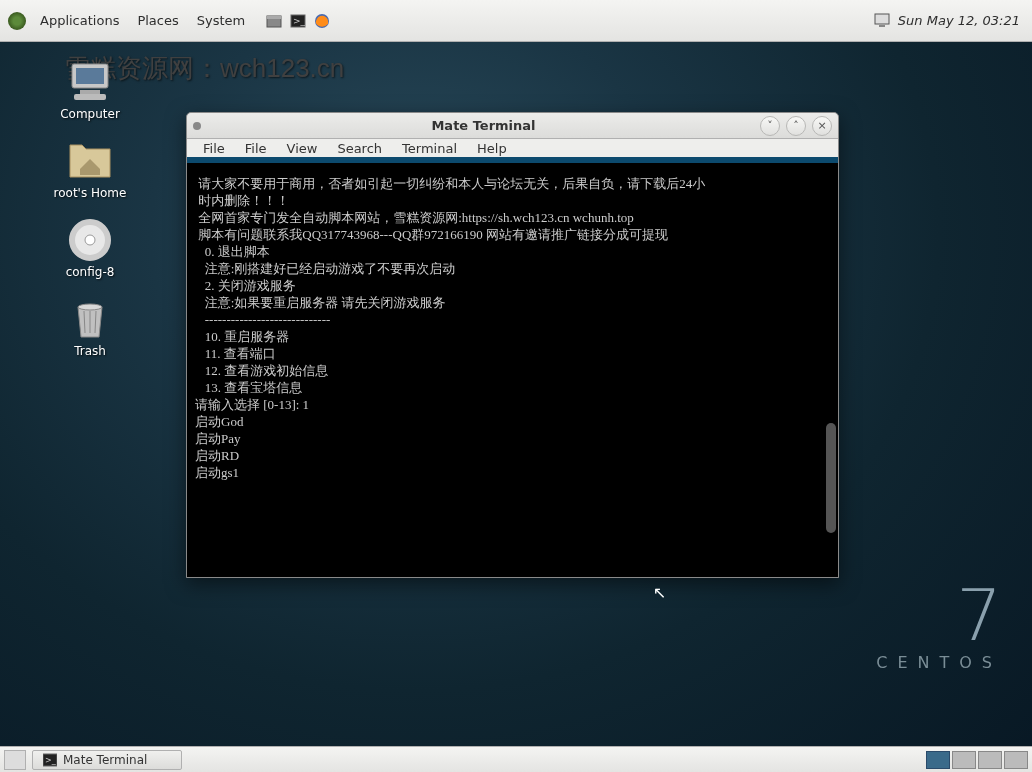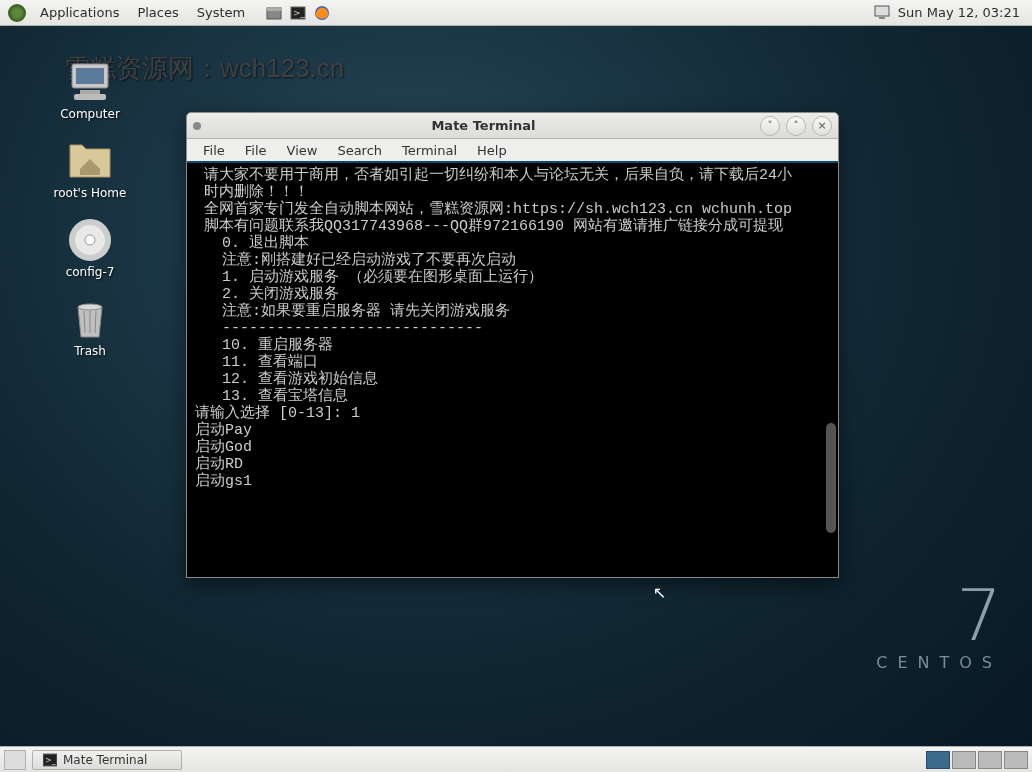--- a/index.html
+++ b/index.html
@@ -7,38 +7,38 @@
   width: 1032px; height: 772px;
   font-family: "DejaVu Sans", "Liberation Sans", sans-serif;
   font-size: 13px;
   overflow: hidden;
   position: relative;
   background: radial-gradient(ellipse at 40% 30%, #2a4b5c 0%, #1a3544 30%, #0f2530 60%, #081824 100%);
 }
 
 
 .top-panel {
-  position: absolute; top: 0; left: 0; right: 0; height: 26px;
+  position: absolute; top: 0; left: 0; right: 0; height: 42px;
   background: linear-gradient(#f4f4f2, #e4e4e2);
   border-bottom: 1px solid #b0b0b0;
   display: flex; align-items: center;
   padding: 0 4px;
   color: #2e2e2e;
 }
 .panel-left { display: flex; align-items: center; gap: 2px; }
 .panel-logo {
   width: 18px; height: 18px; border-radius: 50%;
   background: radial-gradient(circle at 50% 50%, #5c8a3a 30%, #3a5a1f 70%);
   margin: 0 4px;
 }
 .panel-menu-item { padding: 3px 8px; cursor: pointer; }
 .panel-icons { display: flex; align-items: center; gap: 6px; margin-left: 10px; }
 .panel-icon { width: 18px; height: 18px; display: flex; align-items: center; justify-content: center; }
 .panel-right { margin-left: auto; display: flex; align-items: center; gap: 6px; padding-right: 8px; }
-.clock-text { font-size: 13px; }
+.clock-text { font-size: 13px; font-style: italic; }
 
 
 .watermark {
   position: absolute; top: 34px; left: 64px;
   color: #404040; font-weight: normal; font-size: 26px;
   font-family: "Microsoft YaHei", sans-serif;
   text-shadow: 1px 1px 2px rgba(0,0,0,0.6);
   margin-top: 17px;
 }
 
@@ -82,30 +82,30 @@
 .win-btns { display: flex; gap: 6px; }
 .win-btn {
   width: 20px; height: 20px; border-radius: 50%;
   background: linear-gradient(#f8f8f6, #e0e0de);
   border: 1px solid #b8b8b6;
   display: flex; align-items: center; justify-content: center;
   font-size: 11px; color: #555; cursor: pointer;
 }
 .menubar {
   height: 24px; display: flex; align-items: center;
-  background: #eeeeec; border-bottom: 2px solid #0c4a6e;
+  background: #eeeeec; border-bottom: 6px solid #0c4a6e;
   padding: 0 6px;
 }
 .menubar-item { padding: 2px 10px; color: #333; cursor: pointer; }
 
 .terminal-body {
   flex: 1; background: #000; position: relative; overflow: hidden;
-  font-family: Liberation Mono, monospace;
-  font-size: 15px; line-height: 17px;
-  padding: 4px 8px;
+  font-family: Liberation Serif, serif;
+  font-size: 13px; line-height: 17px;
+  padding: 12px 8px;
 }
 .terminal-body .line { white-space: pre; color: #cccccc; }
 .green { color: #4cff4c; }
 .white { color: #dddddd; }
 .term-scrollbar {
   position: absolute; right: 2px; top: 260px; width: 10px; height: 110px;
   background: #555; border-radius: 5px;
 }
 
 .cursor { position: absolute; top: 583px; left: 653px; font-size: 16px; color: #fff; }
@@ -208,21 +208,21 @@
     <div class="label">root's Home</div>
   </div>
   <div class="desktop-icon">
     <div class="icon-shape">
         <svg width="48" height="44">
           <circle cx="24" cy="22" r="20" fill="#e8e8e8" stroke="#999"></circle>
           <circle cx="24" cy="22" r="18" fill="none" stroke="#ccc" stroke-width="6"></circle>
           <circle cx="24" cy="22" r="5" fill="#fff" stroke="#999"></circle>
         </svg>
       </div>
-    <div class="label">config-7</div>
+    <div class="label">config-8</div>
   </div>
   <div class="desktop-icon">
     <div class="icon-shape">
         <svg width="48" height="44">
           <path d="M12 10 L36 10 L33 40 L15 40 Z" fill="#c0c0c0" stroke="#888"></path>
           <line x1="18" y1="14" x2="19" y2="36" stroke="#888"></line>
           <line x1="24" y1="14" x2="24" y2="36" stroke="#888"></line>
           <line x1="30" y1="14" x2="29" y2="36" stroke="#888"></line>
           <ellipse cx="24" cy="10" rx="12" ry="3" fill="#d8d8d8" stroke="#888"></ellipse>
         </svg>
@@ -251,32 +251,31 @@
   </div>
   <div class="terminal-body" id="term-body">
     <div class="term-scrollbar"></div>
   <div class="line green"> 请大家不要用于商用，否者如引起一切纠纷和本人与论坛无关，后果自负，请下载后24小</div>
       <div class="line green"> 时内删除！！！</div>
       <div class="line green"> 全网首家专门发全自动脚本网站，雪糕资源网:https://sh.wch123.cn wchunh.top</div>
       <div class="line green"> 脚本有问题联系我QQ317743968---QQ群972166190 网站有邀请推广链接分成可提现</div>
       <div class="line white"></div>
       <div class="line white">   0. 退出脚本</div>
       <div class="line green">   注意:刚搭建好已经启动游戏了不要再次启动</div>
-      <div class="line white">   1. 启动游戏服务 （必须要在图形桌面上运行）</div>
       <div class="line white">   2. 关闭游戏服务</div>
       <div class="line green">   注意:如果要重启服务器 请先关闭游戏服务</div>
       <div class="line white">   -----------------------------</div>
       <div class="line white">   10. 重启服务器</div>
       <div class="line white">   11. 查看端口</div>
       <div class="line white">   12. 查看游戏初始信息</div>
       <div class="line white">   13. 查看宝塔信息</div>
       <div class="line white"></div>
       <div class="line white">请输入选择 [0-13]: 1</div>
+      <div class="line white">启动God</div>
       <div class="line white">启动Pay</div>
-      <div class="line white">启动God</div>
       <div class="line white">启动RD</div>
       <div class="line white">启动gs1</div>
     </div>
 </div>
 
 <div class="cursor">↖</div>
 
 <div class="brand">
   <div class="seven">7</div>
   <div class="name">CENTOS</div>

